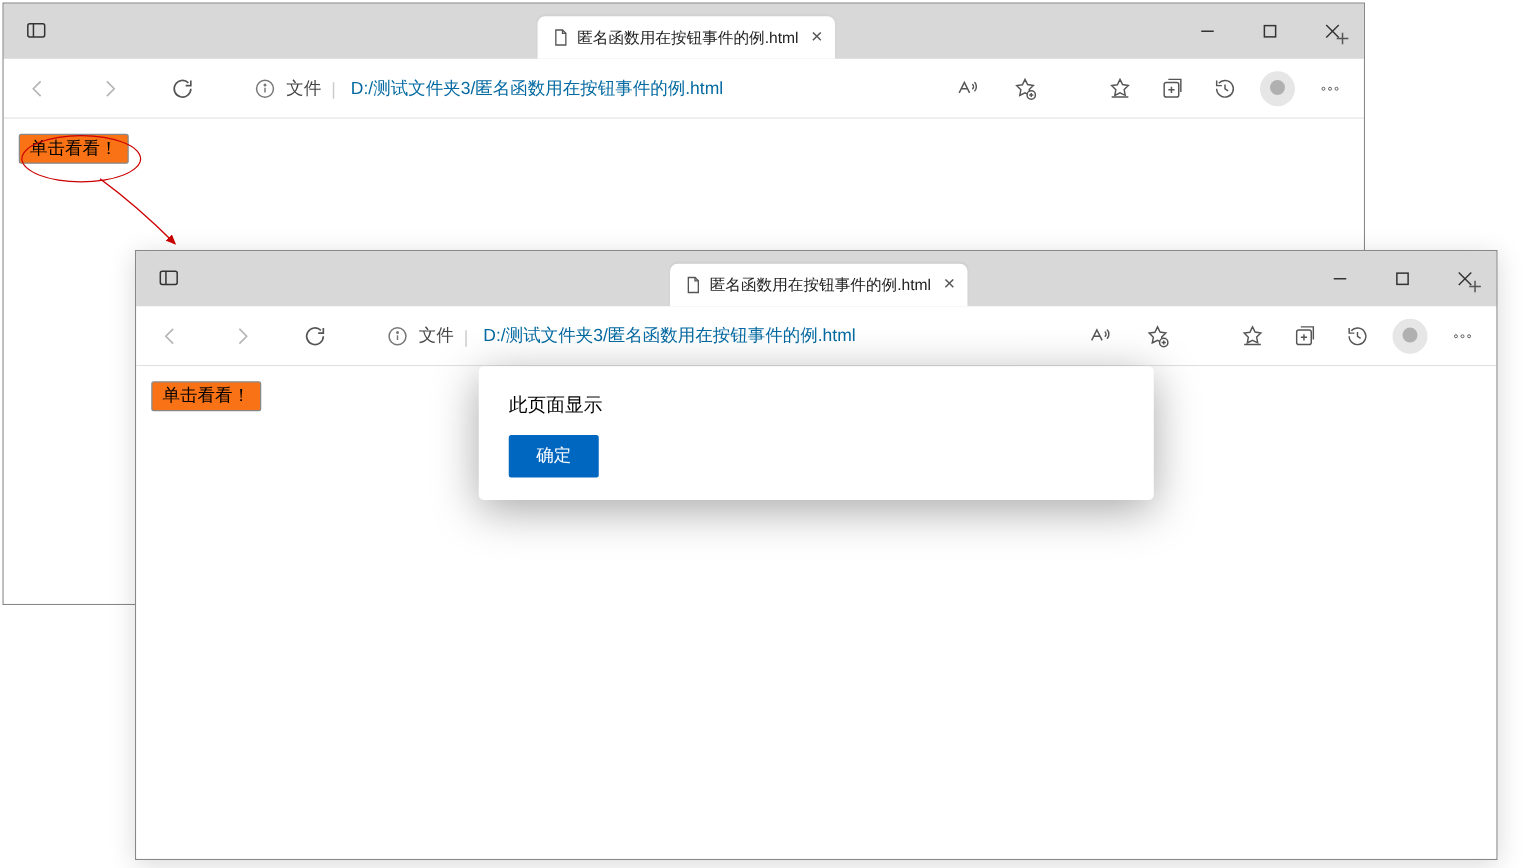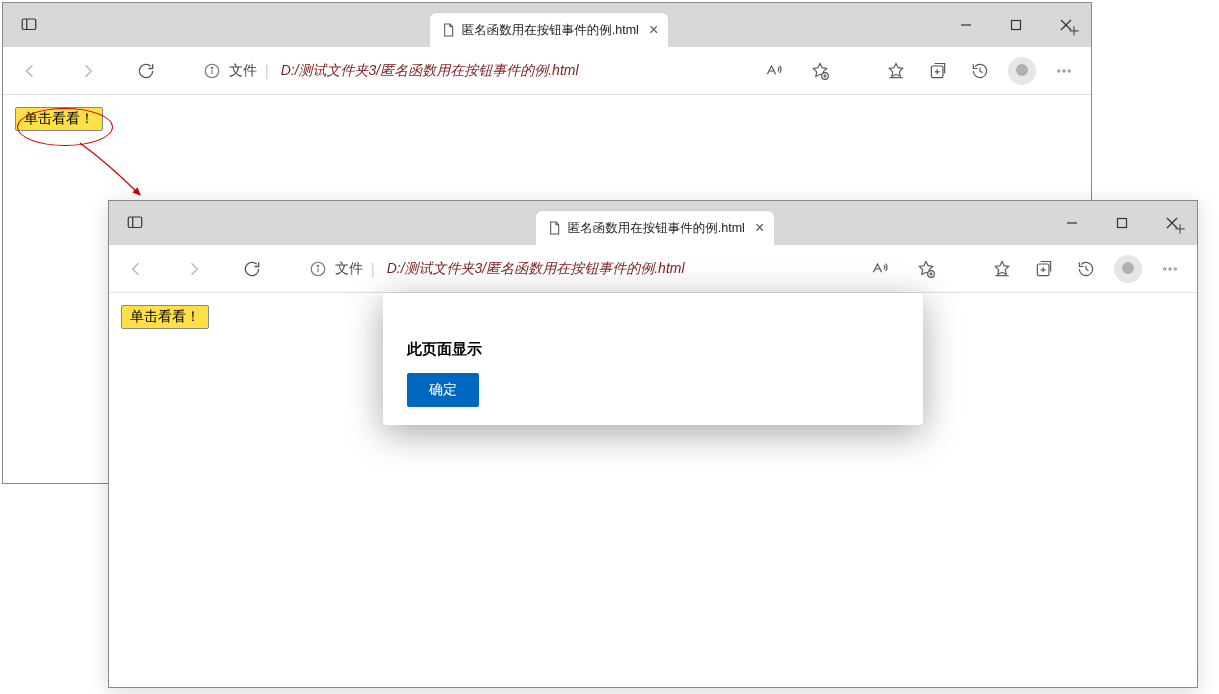--- a/index.html
+++ b/index.html
@@ -77,35 +77,35 @@
     align-items:center;
     padding: 0 12px;
     margin: 0 8px;
     font-size:14px;
     color:#444;
     gap:8px;
   }
   .addrbar .info-icon { width:18px; height:18px; }
   .addrbar .divider { color:#ccc; }
   .addrbar .filelabel { color:#444; }
-  .addrbar .url { color:#7f1d1d; white-space:nowrap; overflow:hidden; text-overflow:ellipsis; flex:1; margin-left:4px;font-style:italic; }
+  .addrbar .url { color:#0369a1; white-space:nowrap; overflow:hidden; text-overflow:ellipsis; flex:1; margin-left:4px; }
   .right-icons { display:flex; align-items:center; }
   .avatar { width:28px; height:28px; border-radius:50%; background:#e6e6e6; display:flex; align-items:center; justify-content:center; }
   .avatar .head { width:12px; height:12px; border-radius:50%; background:#b0b0b0; position:relative; top:-1px;}
   .content {
     flex:1;
     background:#fff;
     position:relative;
     padding:12px;
   }
   .page-btn {
     font-family: Liberation Serif, serif;
     font-size:14px;
     padding: 2px 8px;
-    background:#fde047;
+    background:#f97316;
     border:1px solid #888;
     border-radius:2px;
     color:#000;
   }
   
   #win1 { left:2px; top:2px; width:1090px; height:482px; }
   
   #win2 { left:108px; top:200px; width:1090px; height:488px; box-shadow:0 4px 20px rgba(0,0,0,0.15);}
   
   .annot-ellipse {
@@ -125,21 +125,21 @@
   .dialog {
     position:absolute;
     top:0; left:50%;
     transform:translateX(-50%);
     width:540px;
     background:#fff;
     border-radius:4px;
     box-shadow: 0 8px 36px rgba(0,0,0,0.35);
     padding: 22px 24px 18px 24px;
   }
-  .dialog .dlg-title { font-weight:700; font-size:15px; margin-bottom:14px; color:#000;margin-top:25px;}
+  .dialog .dlg-title { font-weight:400; font-size:15px; margin-bottom:14px; color:#000;}
   .dialog .dlg-msg { font-size:14px; color:#111; margin-bottom:28px;}
   .dialog .dlg-actions { display:flex; justify-content:flex-start;}
   .dialog .ok-btn {
     background:#0067c0;
     color:#fff;
     border:none;
     padding: 8px 22px;
     font-size:14px;
     border-radius:2px;
     cursor:pointer;

